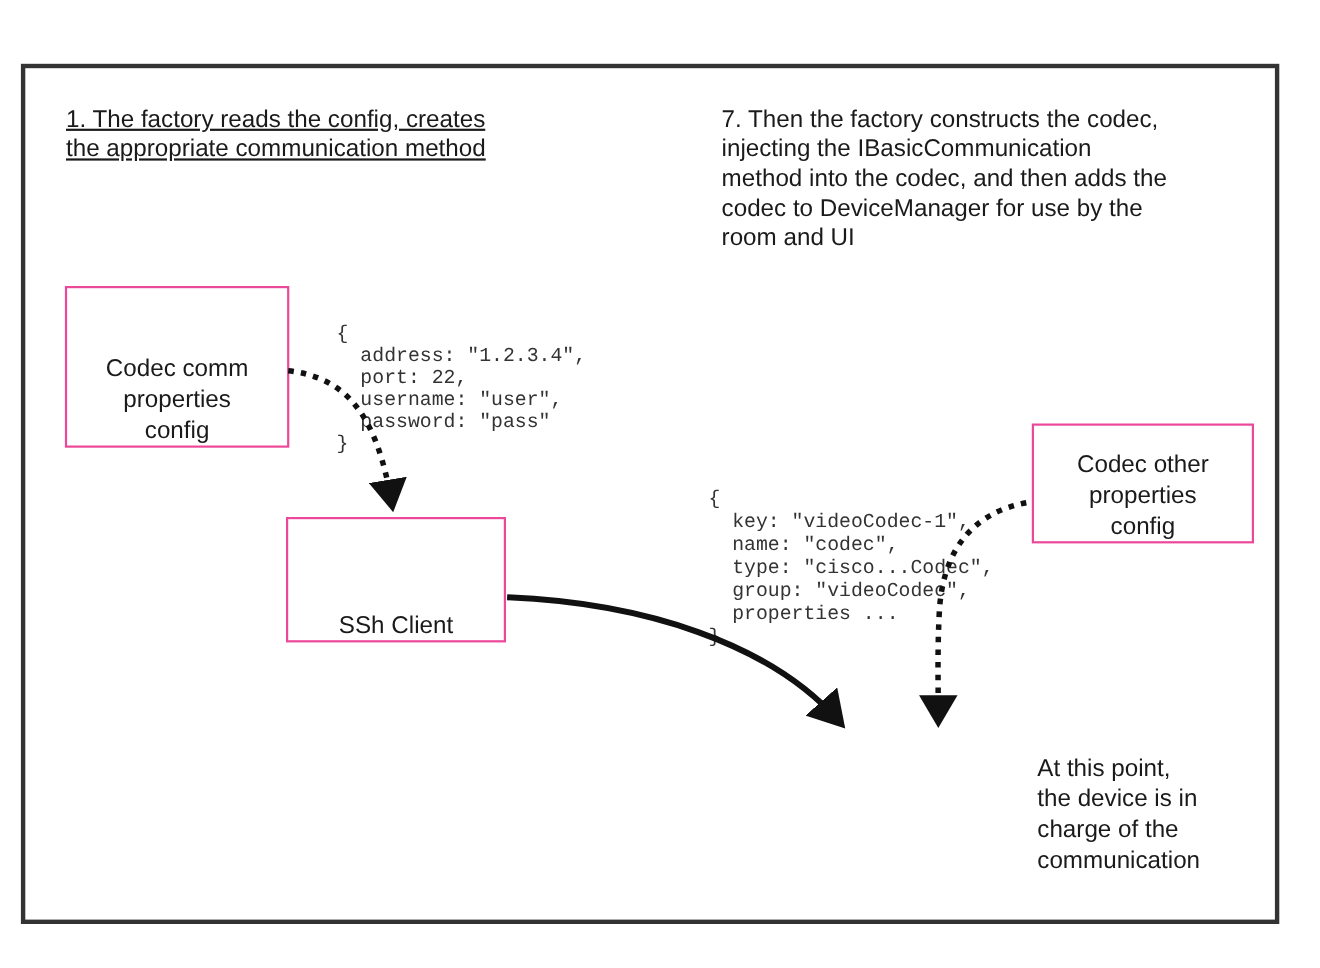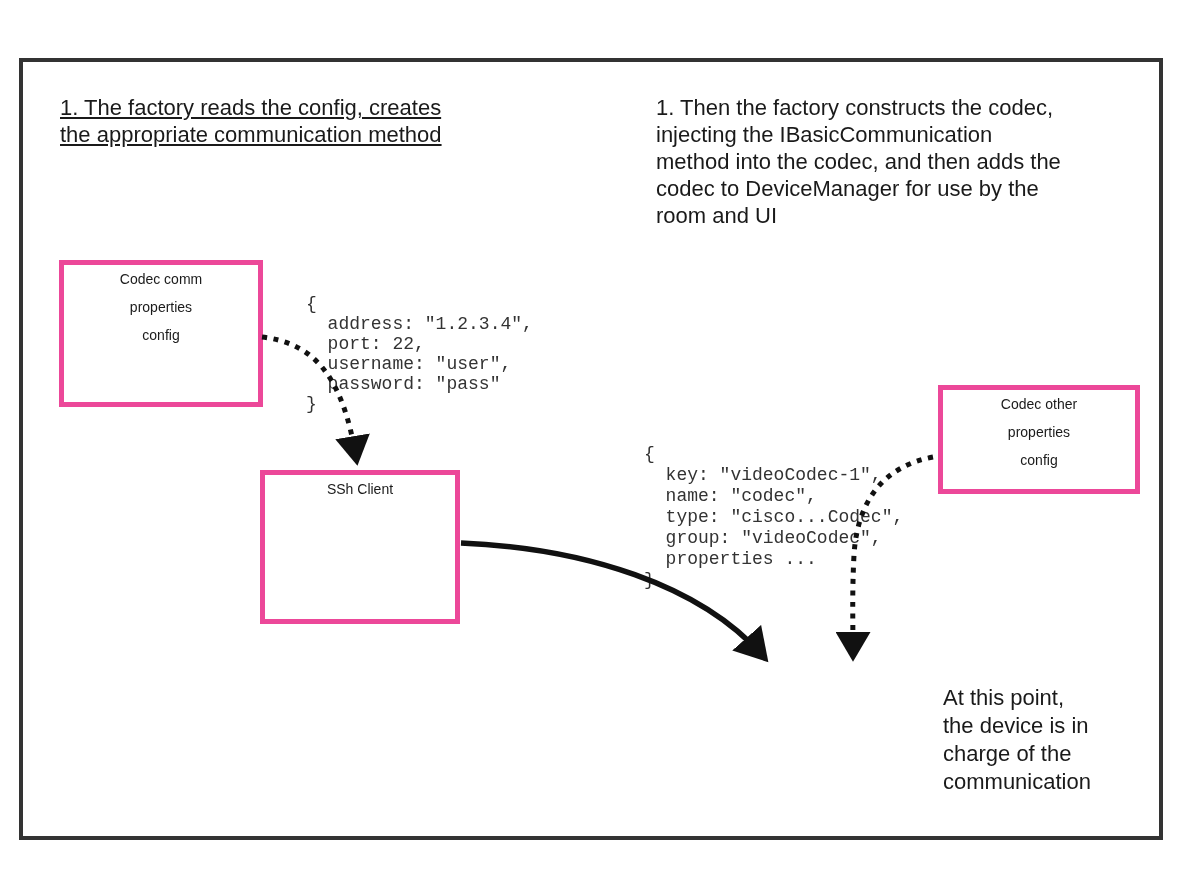--- a/index.html
+++ b/index.html
@@ -23,33 +23,33 @@
     position: absolute;
     font-size: 22px;
     line-height: 27px;
     white-space: pre-line;
   }
   .note.step1 { left: 60px;  top: 94px;  width: 460px; text-decoration: underline; }
   .note.step2 { left: 656px; top: 94px;  width: 475px; }
   .note.side  { left: 943px; top: 684px; width: 200px; line-height: 28px; }
   .node {
     position: absolute;
-    border: 5px solid #ec4899;
+    border: 2px solid #ec4899;
     box-sizing: border-box;
     background: #ffffff;
     display: flex;
-    align-items: flex-start;
+    align-items: flex-end;
     justify-content: center;
     text-align: center;
-    font-size: 14px;
+    font-size: 22px;
     line-height: 28px;
   }
   .node > span { white-space: pre-line; }
   .node.codec-comm  { left: 59px;  top: 260px; width: 204px; height: 147px; }
-  .node.ssh-client  { left: 260px; top: 470px; width: 200px; height: 154px; }
+  .node.ssh-client  { left: 260px; top: 470px; width: 200px; height: 114px; }
   .node.codec-other { left: 938px; top: 385px; width: 202px; height: 109px; }
   .node.cisco-codec { left: 708px; top: 663px; width: 204px; height: 150px; }
   pre.code {
     position: absolute;
     margin: 0;
     font-family: "Liberation Mono", monospace;
     font-size: 18px;
     color: #333333;
     background: transparent;
   }
@@ -65,21 +65,21 @@
 </head>
 <body>
 
 <div class="canvas">
 
   <div class="frame"></div>
 
   <div class="note step1">1. The factory reads the config, creates
 the appropriate communication method</div>
 
-  <div class="note step2">1. Then the factory constructs the codec,
+  <div class="note step2">7. Then the factory constructs the codec,
 injecting the IBasicCommunication
 method into the codec, and then adds the
 codec to DeviceManager for use by the
 room and UI</div>
 
   <div class="node codec-comm">
     <span>Codec comm
 properties
 config</span>
   </div>

